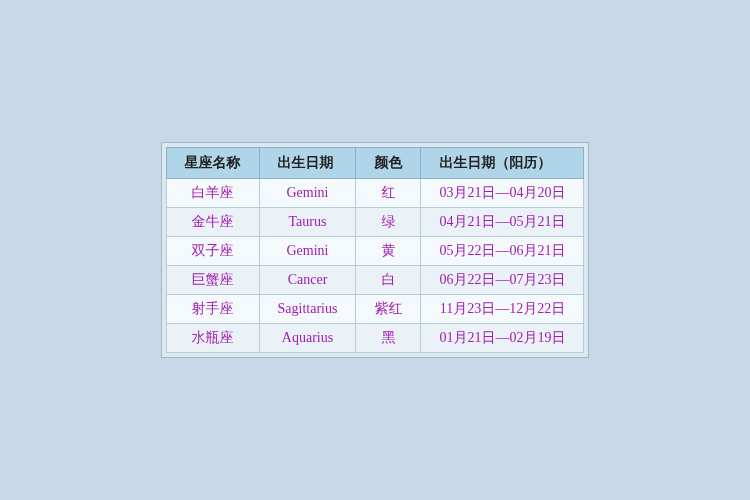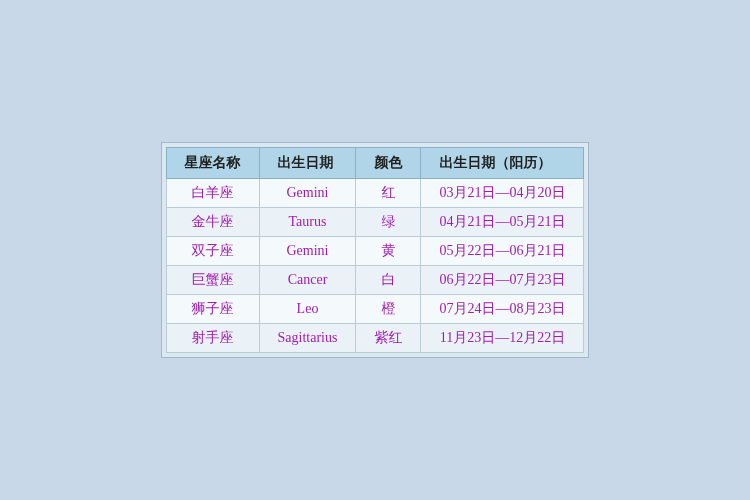--- a/index.html
+++ b/index.html
@@ -76,26 +76,26 @@
           <td>黄</td>
           <td>05月22日—06月21日</td>
         </tr>
         <tr>
           <td>巨蟹座</td>
           <td>Cancer</td>
           <td>白</td>
           <td>06月22日—07月23日</td>
         </tr>
         <tr>
-          <td>狮子座</td>
-          <td>Leo</td>
-          <td>橙</td>
-          <td>07月24日—08月23日</td>
-        </tr>
-        <tr>
           <td>射手座</td>
           <td>Sagittarius</td>
           <td>紫红</td>
           <td>11月23日—12月22日</td>
+        </tr>
+        <tr>
+          <td>水瓶座</td>
+          <td>Aquarius</td>
+          <td>黑</td>
+          <td>01月21日—02月19日</td>
         </tr>
       </tbody>
   </table>
 </div>
 
 </body></html>

